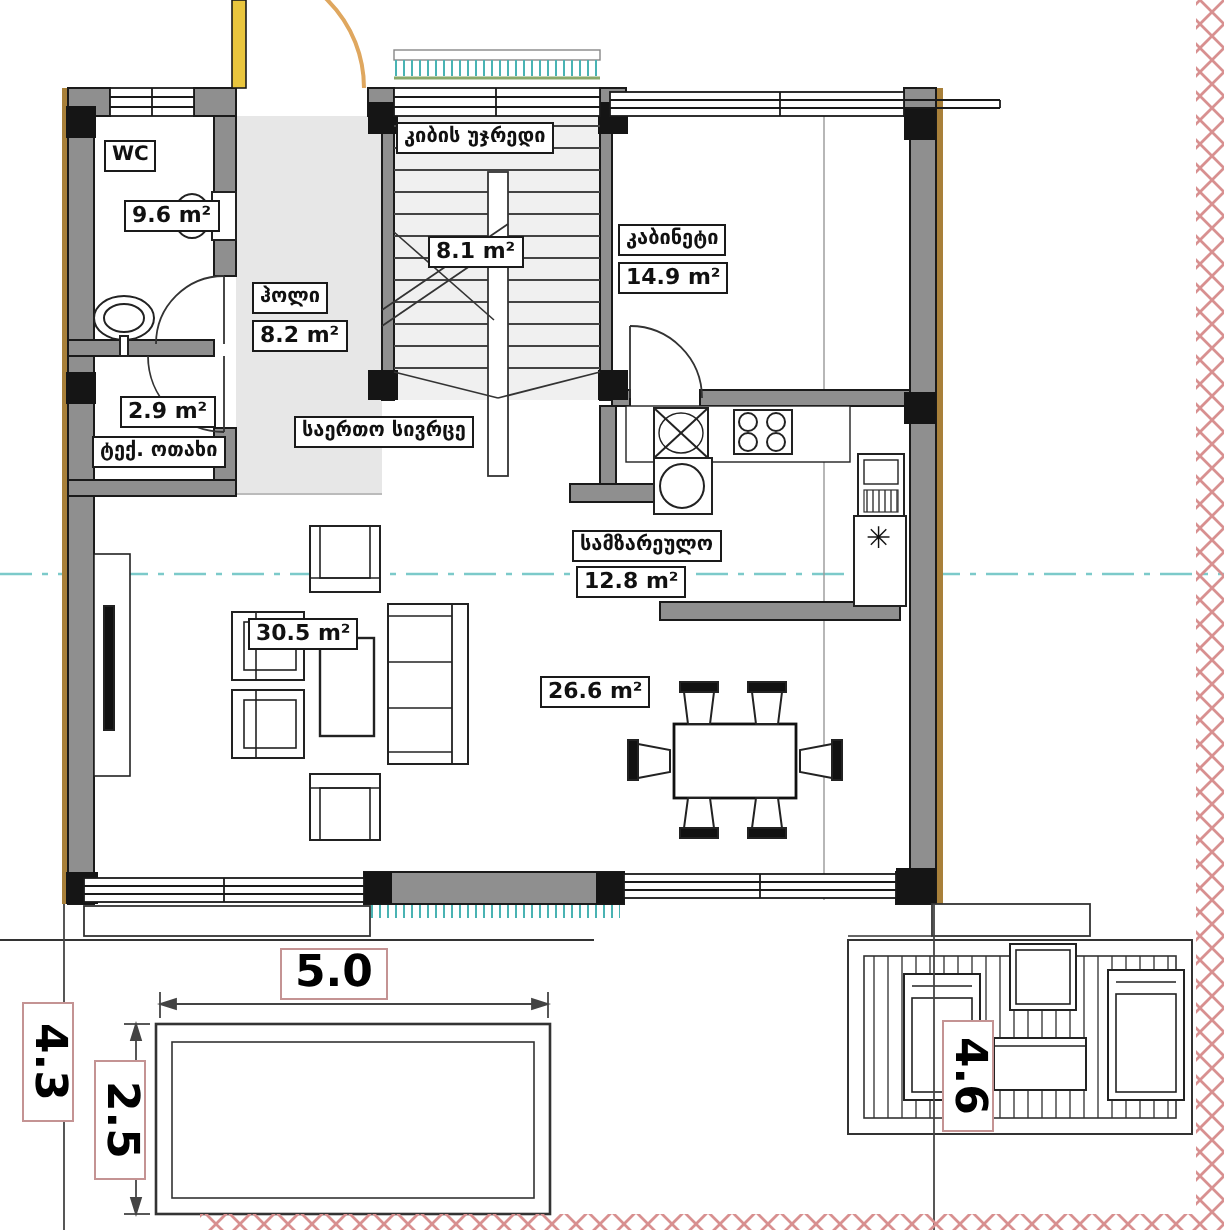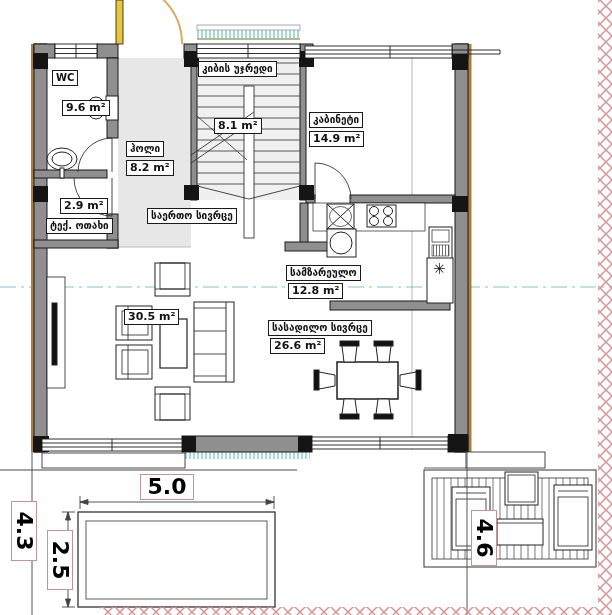--- a/index.html
+++ b/index.html
@@ -345,21 +345,20 @@
 
 <div class="lbl" style="left:309px;top:112px">კაბინეტი</div>
 <div class="lbl area" style="left:309px;top:131px">14.9 m²</div>
 
 <div class="lbl" style="left:147px;top:208px">საერთო სივრცე</div>
 <div class="lbl area" style="left:124px;top:309px">30.5 m²</div>
 
 <div class="lbl" style="left:286px;top:265px">სამზარეულო</div>
 <div class="lbl area" style="left:288px;top:283px">12.8 m²</div>
 
-<div class="lbl" style="left:268px;top:320px">სასადილო სივრცე</div>
 <div class="lbl area" style="left:270px;top:338px">26.6 m²</div>
 
 <div class="sym" style="left:433px;top:260px">✳</div>
 
 <div class="dim" style="left:140px;top:474px;width:44px">5.0</div>
 <div class="dim rot" style="left:-6px;top:518px;width:50px">4.3</div>
 <div class="dim rot" style="left:30px;top:547px;width:50px">2.5</div>
 <div class="dim rot" style="left:456px;top:525px;width:46px">4.6</div>
 
 </div>

